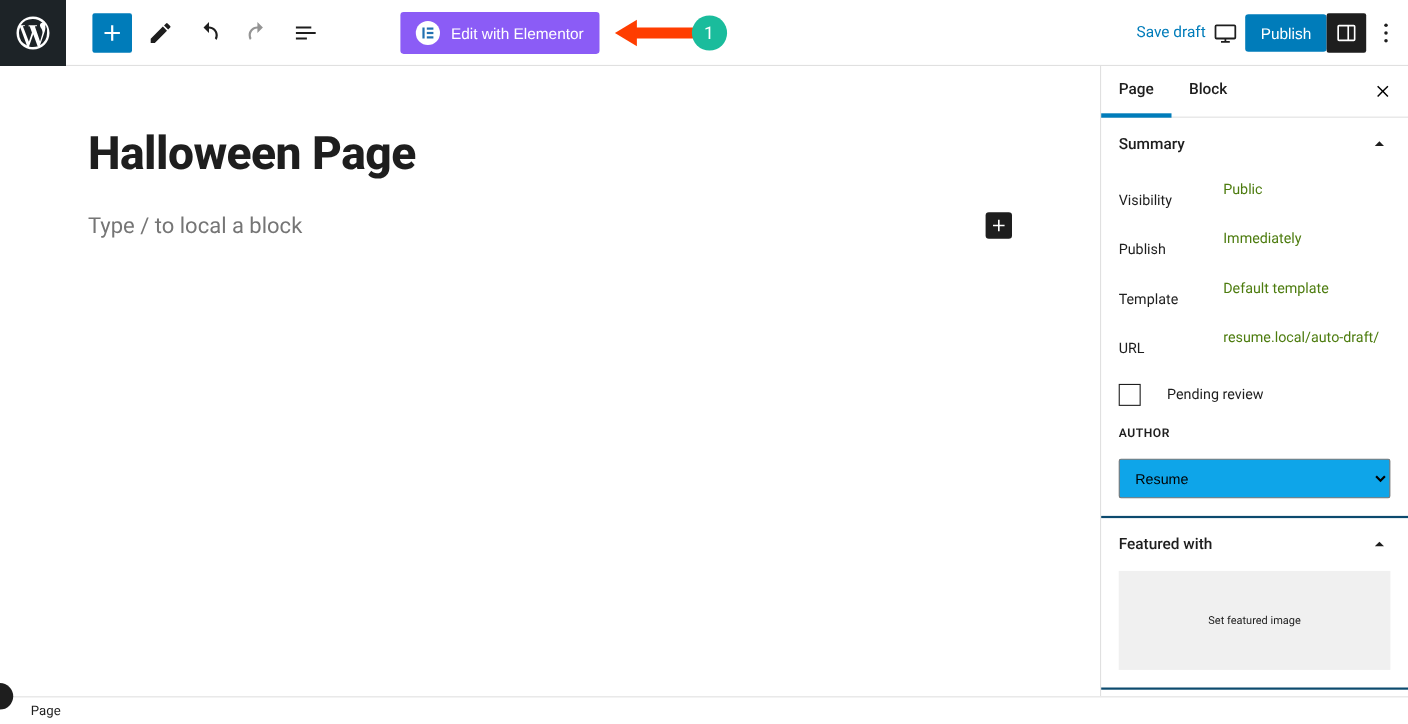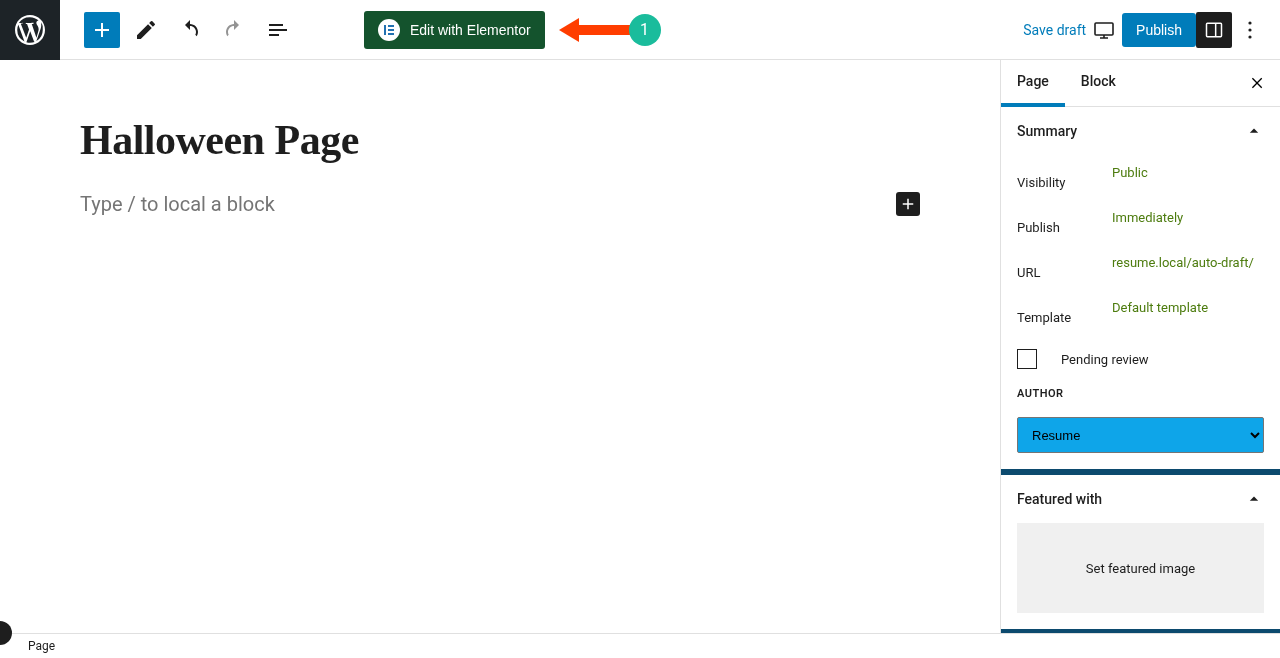--- a/index.html
+++ b/index.html
@@ -8,62 +8,62 @@
 .app { display: flex; flex-direction: column; height: 658px; width: 1280px; }
 
 
 .topbar { display: flex; align-items: center; height: 60px; border-bottom: 1px solid #e0e0e0; background: #fff; }
 .wp-logo { width: 60px; height: 60px; background: #1d2327; display: flex; align-items: center; justify-content: center; }
 .wp-logo svg { width: 36px; height: 36px; fill: #fff; }
 .toolbar-left { display: flex; align-items: center; margin-left: 24px; gap: 8px; }
 .btn-add { width: 36px; height: 36px; background: #007cba; color: #fff; display: flex; align-items: center; justify-content: center; border: none; cursor: pointer; border-radius: 2px; }
 .icon-btn { width: 36px; height: 36px; background: transparent; border: none; display: flex; align-items: center; justify-content: center; cursor: pointer; color: #1e1e1e; }
 .icon-btn.dim { color: #949494; }
-.elem-btn { display: flex; align-items: center; gap: 10px; background: #14532d; color: #fff; border: none; padding: 8px 14px; border-radius: 3px; font-size: 14px; font-weight: 500; cursor: pointer; margin-left: 60px; }
+.elem-btn { display: flex; align-items: center; gap: 10px; background: #8b5cf6; color: #fff; border: none; padding: 8px 14px; border-radius: 3px; font-size: 14px; font-weight: 500; cursor: pointer; margin-left: 60px; }
 .elem-icon { width: 22px; height: 22px; border-radius: 50%; background: #fff; color: #2271b1; display: flex; align-items: center; justify-content: center; font-weight: bold; }
 
 .annotation { display: flex; align-items: center; margin-left: 6px; }
 .arrow-tri { width: 0; height: 0; border-top: 12px solid transparent; border-bottom: 12px solid transparent; border-right: 20px solid #ff3d00; margin-right: -2px; }
 .arrow-line { width: 54px; height: 10px; background: #ff3d00; }
 .badge-circ { width: 32px; height: 32px; border-radius: 50%; background: #1abc9c; color: #fff; display: flex; align-items: center; justify-content: center; font-size: 16px; font-weight: 400; margin-left: -2px; }
 
-.toolbar-right { margin-left: auto; display: flex; align-items: center; padding-right: 12px; }
+.toolbar-right { margin-left: auto; display: flex; align-items: center; padding-right: 2px; }
 .link-save { color: #007cba; text-decoration: none; font-size: 14px; }
 .btn-publish { background: #007cba; color: #fff; border: none; padding: 9px 14px; border-radius: 3px; font-size: 14px; cursor: pointer; }
 .btn-dark { width: 36px; height: 36px; background: #1e1e1e; color: #fff; border: none; display: flex; align-items: center; justify-content: center; border-radius: 2px; cursor: pointer; }
 
 
 .workspace { display: flex; flex: 1; overflow: hidden; }
 .editor-area { flex: 1; padding: 56px 0 0 0; overflow: auto; position: relative; }
 .editor-content { max-width: 840px; margin-left: 80px; }
-.page-title { font-size: 42px; font-weight: 800; letter-spacing: -0.5px; margin-bottom: 28px; font-family: Liberation Serif, serif; }
+.page-title { font-size: 42px; font-weight: 800; letter-spacing: -0.5px; margin-bottom: 28px; }
 .block-prompt-row { display: flex; align-items: center; justify-content: space-between; }
 .block-prompt { color: #757575; font-size: 20px; }
 .add-block-btn { width: 24px; height: 24px; background: #1e1e1e; color: #fff; border: none; border-radius: 3px; display: flex; align-items: center; justify-content: center; cursor: pointer; }
 
 
 .sidebar { width: 280px; border-left: 1px solid #e0e0e0; display: flex; flex-direction: column; overflow: auto; }
 .tabs { display: flex; align-items: center; border-bottom: 1px solid #e0e0e0; height: 47px; padding: 0 10px 0 0; }
 .tab { padding: 0 16px; height: 47px; display: flex; align-items: center; font-size: 14px; font-weight: 500; border-bottom: 4px solid transparent; cursor: pointer; color: #1e1e1e; }
 .tab.active { border-bottom-color: #007cba; }
 .tabs .close { margin-left: auto; background: none; border: none; cursor: pointer; font-size: 18px; padding: 4px; }
 
-.panel { border-bottom: 6px solid #0c4a6e; }
+.panel { border-bottom: 2px solid #0c4a6e; }
 .panel-head { display: flex; align-items: center; justify-content: space-between; padding: 14px 16px; font-size: 14px; font-weight: 500; cursor: pointer; }
 .panel-body { padding: 0 16px 16px; }
 .row { display: flex; padding: 10px 0; font-size: 13px; }
 .row-label { width: 95px; color: #1e1e1e; margin-top: 10px; }
 .row-val { flex: 1; }
 .row-val a { color: #4d7c0f; text-decoration: none; word-break: break-all; }
 .chk-row { display: flex; align-items: center; gap: 24px; margin: 14px 0 18px; }
 .chk-row input { width: 20px; height: 20px; border: 1.5px solid #1e1e1e; appearance: none; }
 .author-label { font-size: 11px; font-weight: 600; text-transform: uppercase; letter-spacing: 0.5px; margin-bottom: 17px; display: block; }
 .author-select { width: 100%; height: 36px; padding: 0 10px; border: 1px solid #757575; border-radius: 2px; font-size: 13px; background: #0ea5e9; }
 
-.featured-box { margin: 0 16px 16px; height: 90px; background: #f0f0f0; display: flex; align-items: center; justify-content: center; font-size: 13px; cursor: pointer; }
+.featured-box { margin: 0 16px 16px; height: 90px; background: #f0f0f0; display: flex; align-items: center; justify-content: center; font-size: 10px; cursor: pointer; }
 
 
 .footer { height: 25px; border-top: 1px solid #e0e0e0; display: flex; align-items: center; padding: 0 28px; font-size: 12px; background: #fff; }
 .footer-handle { position: absolute; left: 0; bottom: 13px; width: 12px; height: 24px; background: #1e1e1e; border-radius: 0 12px 12px 0; }
 
 svg { display: block; }
 </style>
 </head>
 <body>
 
@@ -179,26 +179,26 @@
         <div class="panel-body">
           <div class="row">
             <div class="row-label">Visibility</div>
             <div class="row-val"><a href="#">Public</a></div>
           </div>
           <div class="row">
             <div class="row-label">Publish</div>
             <div class="row-val"><a href="#">Immediately</a></div>
           </div>
           <div class="row">
+            <div class="row-label">Template</div>
+            <div class="row-val"><a href="#">Default template</a></div>
+          </div>
+          <div class="row">
             <div class="row-label">URL</div>
             <div class="row-val"><a href="#">resume.local/auto-draft/</a></div>
-          </div>
-          <div class="row">
-            <div class="row-label">Template</div>
-            <div class="row-val"><a href="#">Default template</a></div>
           </div>
           <label class="chk-row">
             <input type="checkbox" style="">
             <span>Pending review</span>
           </label>
           <label class="author-label">AUTHOR</label>
           <select class="author-select">
             <option>Resume</option>
           </select>
         </div>

